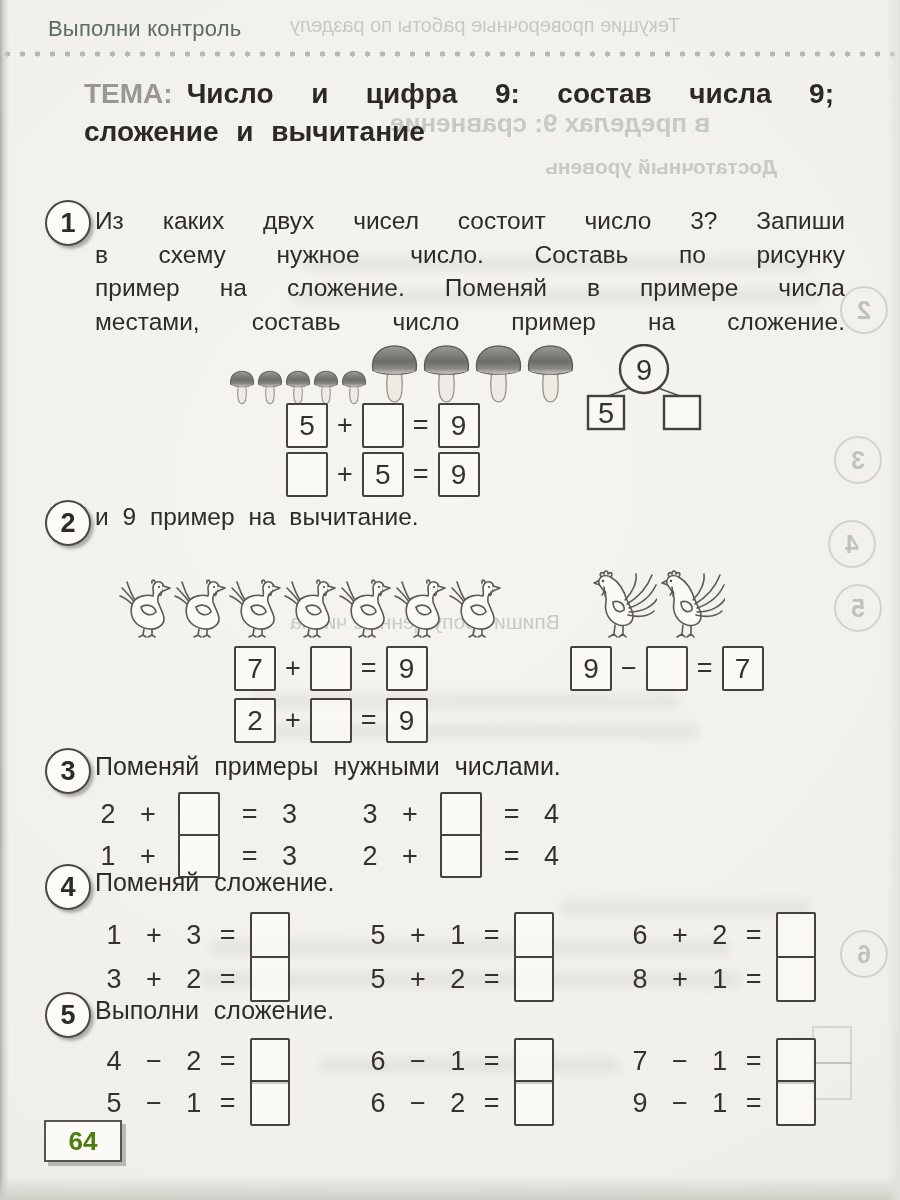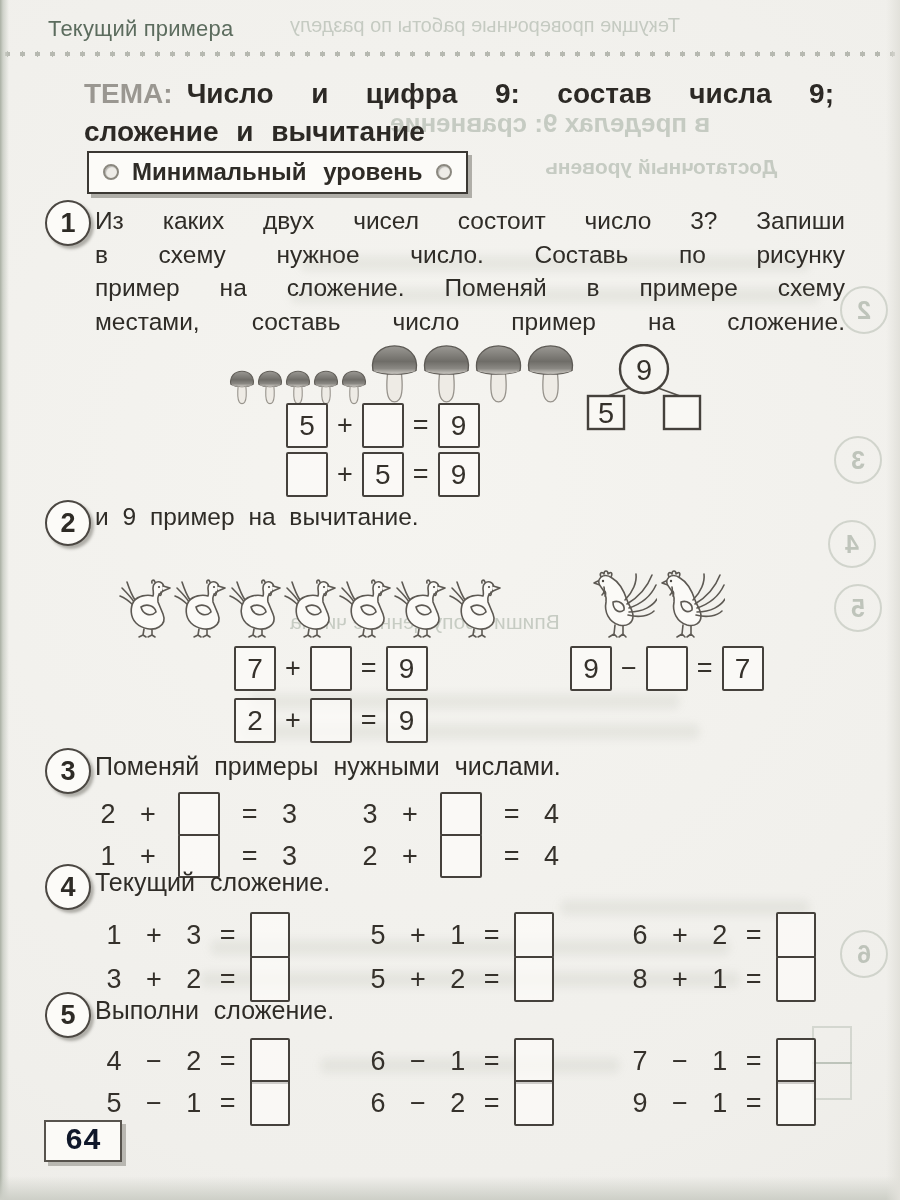--- a/index.html
+++ b/index.html
@@ -68,21 +68,21 @@
   .t3 .num{margin:0;}
   .t3 .op1{margin:0 22px;}
   .t3 .sbox{margin:0;}
   .t3 .op2{margin:0 22px;}
   .t45 .op1{margin:0 22px;}
   .t45 .op2{margin:0 14px 0 16px;}
   .t45 .sbox{width:36px;height:42px;}
 
   .pagenum{position:absolute;left:44px;top:1120px;width:74px;height:38px;border:2px solid #57534d;
     background:#fbfaf7;box-shadow:4px 4px 0 rgba(130,128,120,.5);
-    display:flex;align-items:center;justify-content:center;font-size:30px;font-weight:bold;color:#0f172a;font-family:Liberation Mono, monospace;}
+    display:flex;align-items:center;justify-content:center;font-size:26px;font-weight:bold;color:#4d7c0f;}
 
   
   .ghost{position:absolute;transform:scaleX(-1);white-space:nowrap;color:rgba(112,128,110,.34);
     filter:blur(.6px);}
   .gcirc{position:absolute;width:44px;height:44px;border:2px solid rgba(115,130,112,.26);border-radius:50%;
     display:flex;align-items:center;justify-content:center;font-size:25px;font-weight:bold;
     color:rgba(115,130,112,.4);transform:scaleX(-1);filter:blur(.5px);}
   .gbox{position:absolute;width:36px;height:34px;border:2px solid rgba(115,130,112,.22);filter:blur(.5px);}
   .smudge{position:absolute;height:15px;background:rgba(125,140,122,.11);filter:blur(4px);border-radius:8px;}
 </style>
@@ -159,39 +159,34 @@
     <div class="smudge" style="left:300px;top:256px;width:510px"></div>
     <div class="smudge" style="left:290px;top:288px;width:530px"></div>
     <div class="smudge" style="left:250px;top:694px;width:430px"></div>
     <div class="smudge" style="left:240px;top:724px;width:460px"></div>
     <div class="smudge" style="left:210px;top:940px;width:520px"></div>
     <div class="smudge" style="left:200px;top:972px;width:540px"></div>
     <div class="smudge" style="left:320px;top:1058px;width:300px"></div>
     <div class="smudge" style="left:560px;top:900px;width:250px"></div>
   </div>
 
-  <div class="header-label">Текущий примера</div>
+  <div class="header-label">Выполни контроль</div>
   <div class="dots"></div>
 
   <div class="title">
     <div class="title-l1"><span class="tema">ТЕМА:</span><span>Число и цифра 9: состав числа 9;</span></div>
     <div class="title-l2">сложение и вычитание</div>
   </div>
 
-  <div class="badge">
-    <span class="grommet"></span>
-    <span class="badge-text">Минимальный уровень</span>
-    <span class="grommet"></span>
-  </div>
 
   <div class="tnum" style="top:200px">1</div>
   <div class="para" style="top:204px">
     <div class="jline">Из каких двух чисел состоит число 3? Запиши</div>
     <div class="jline">в схему нужное число. Составь по рисунку</div>
-    <div class="jline">пример на сложение. Поменяй в примере схему</div>
+    <div class="jline">пример на сложение. Поменяй в примере числа</div>
     <div class="jline">местами, составь число пример на сложение.</div>
   </div>
 
   <div class="figrow" style="left:228px;top:340px;height:66px">
     <div class="rep">
         <svg class="m-s">
           <use href="#mushroom-small"></use>
         </svg>
         <svg class="m-s">
           <use href="#mushroom-small"></use>
@@ -336,21 +331,21 @@
   </div>
   <div class="peq t3" style="left:360px;top:834px">
     <span class="num">2</span>
     <span class="op1">+</span>
     <span class="sbox"></span>
     <span class="op2">=</span>
     <span class="num">4</span>
   </div>
 
   <div class="tnum" style="top:864px">4</div>
-  <div class="task-title" style="top:868px">Текущий сложение.</div>
+  <div class="task-title" style="top:868px">Поменяй сложение.</div>
 
   <div class="peq t45" style="left:104px;top:912px">
     <span class="num">1</span>
     <span class="op1">+</span>
     <span class="num">3</span>
     <span class="op2">=</span>
     <span class="sbox"></span>
   </div>
   <div class="peq t45" style="left:368px;top:912px">
     <span class="num">5</span>

